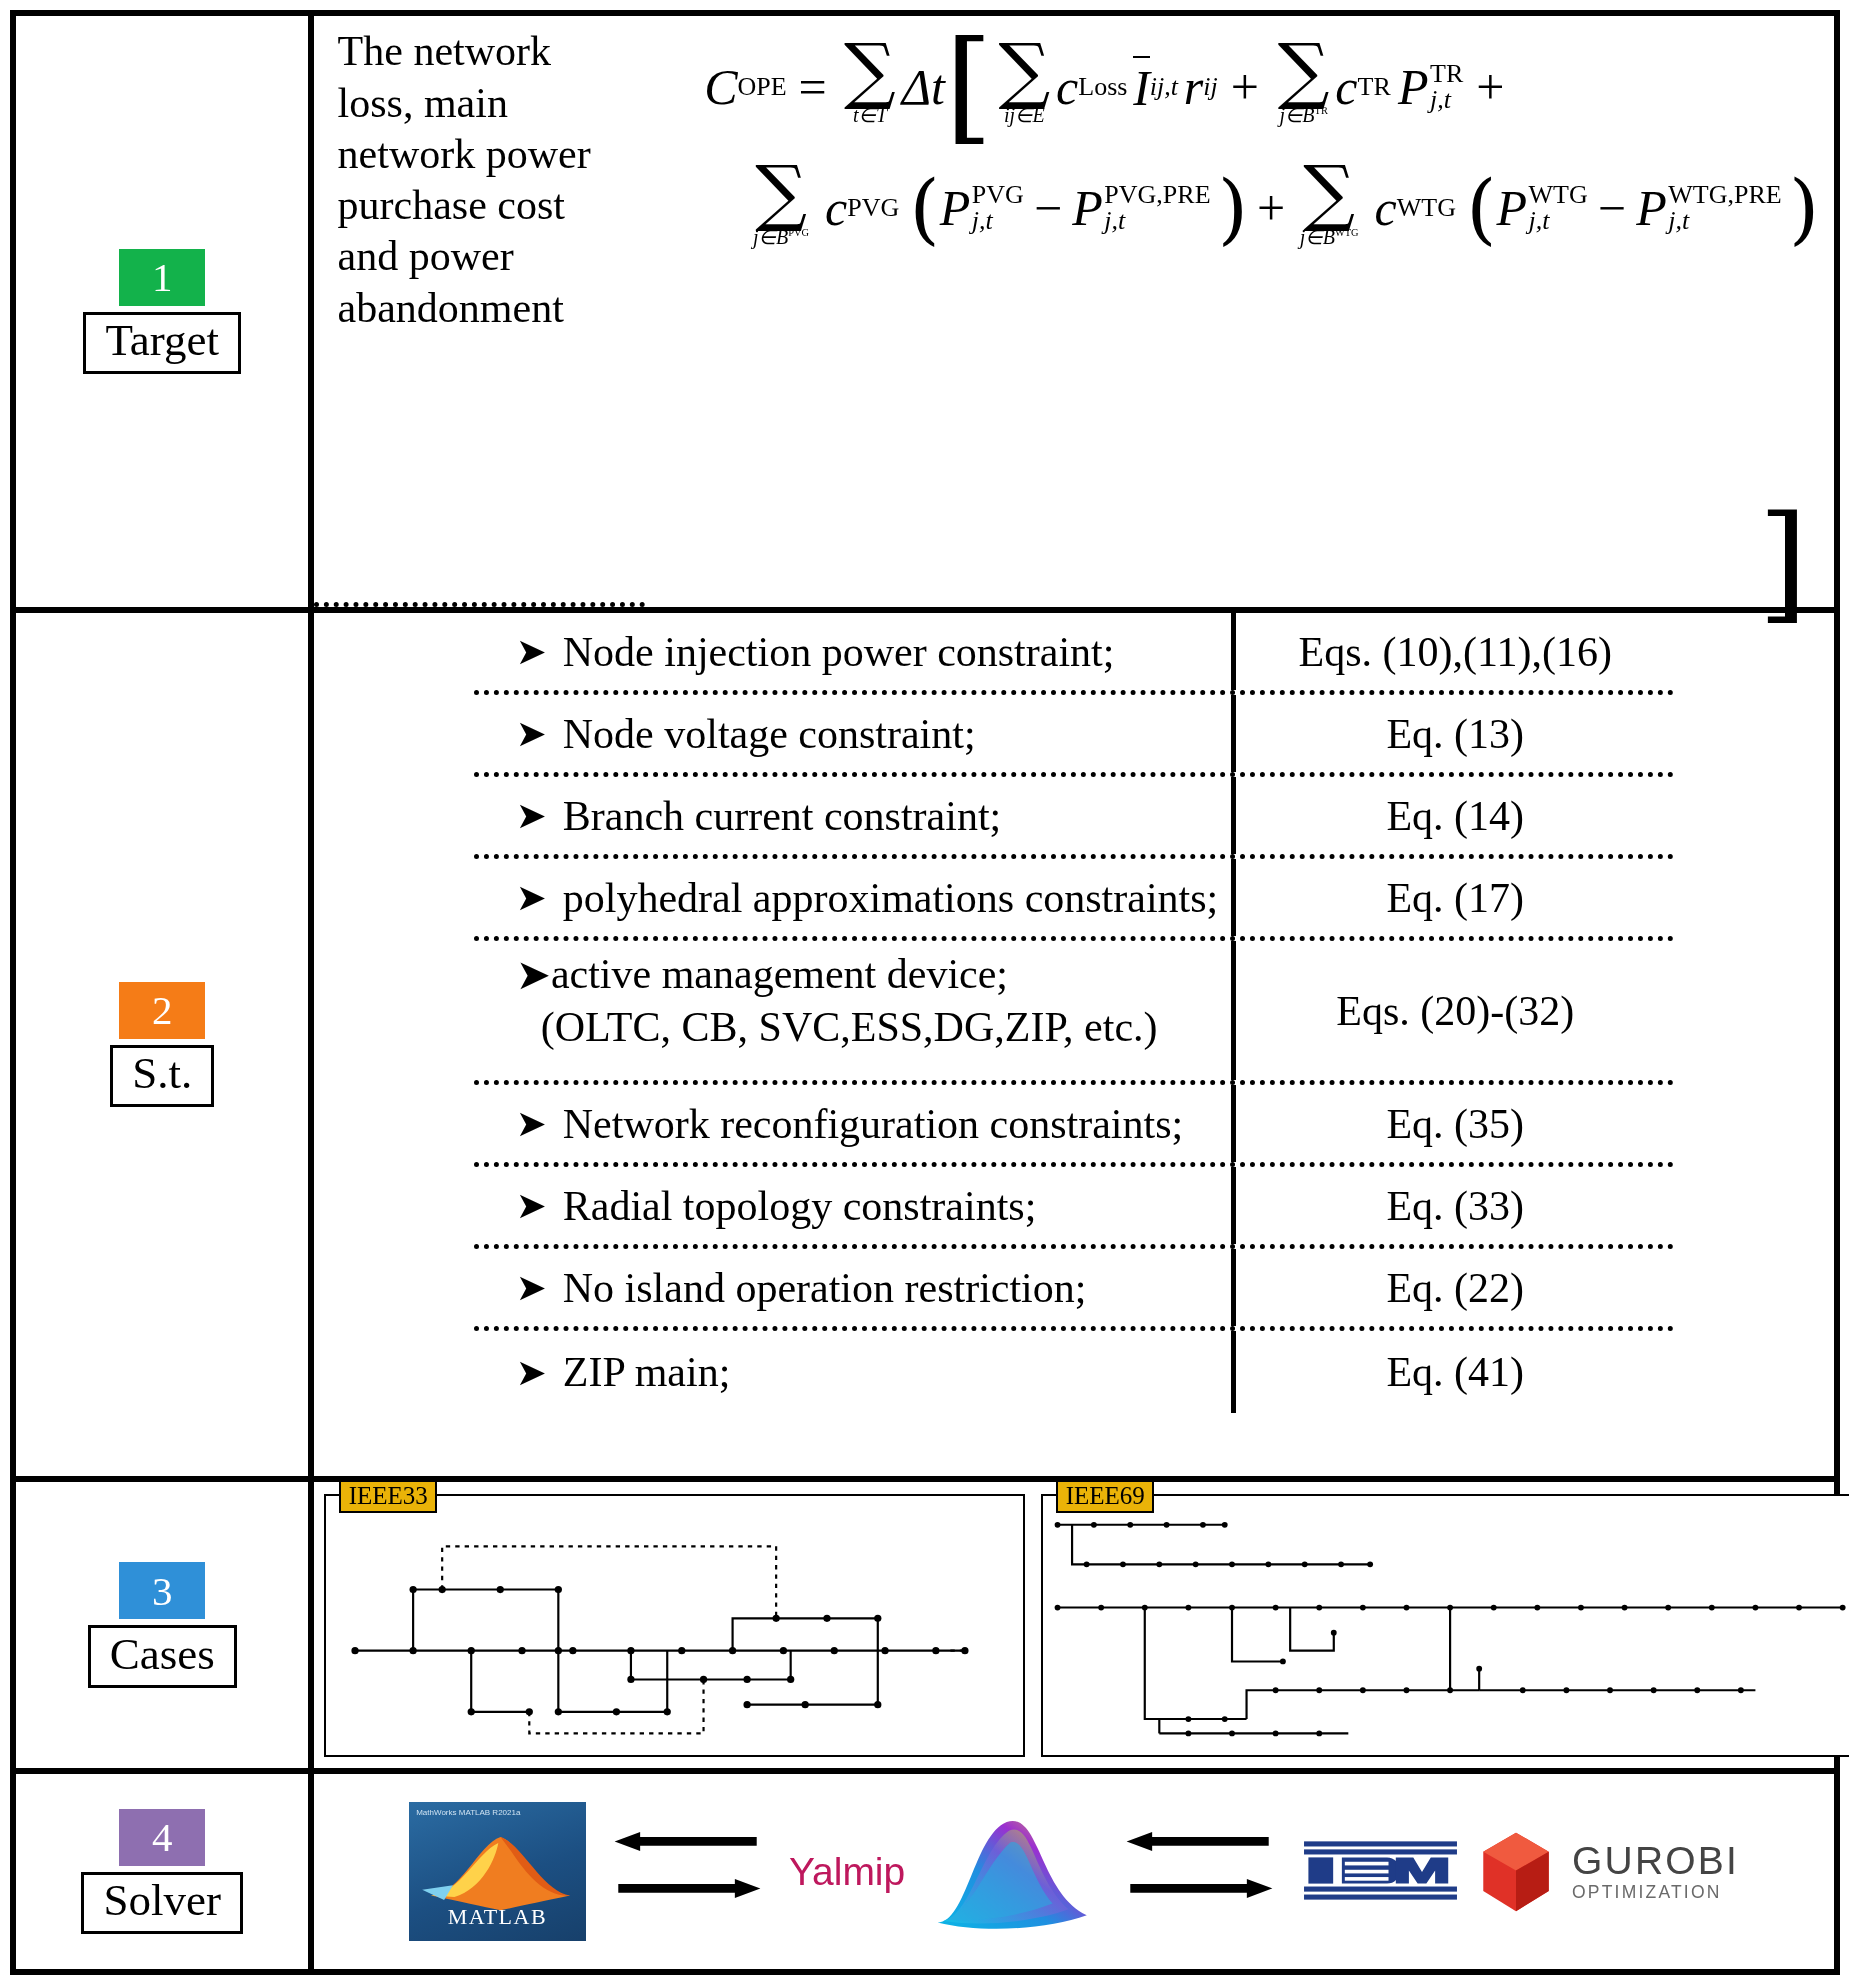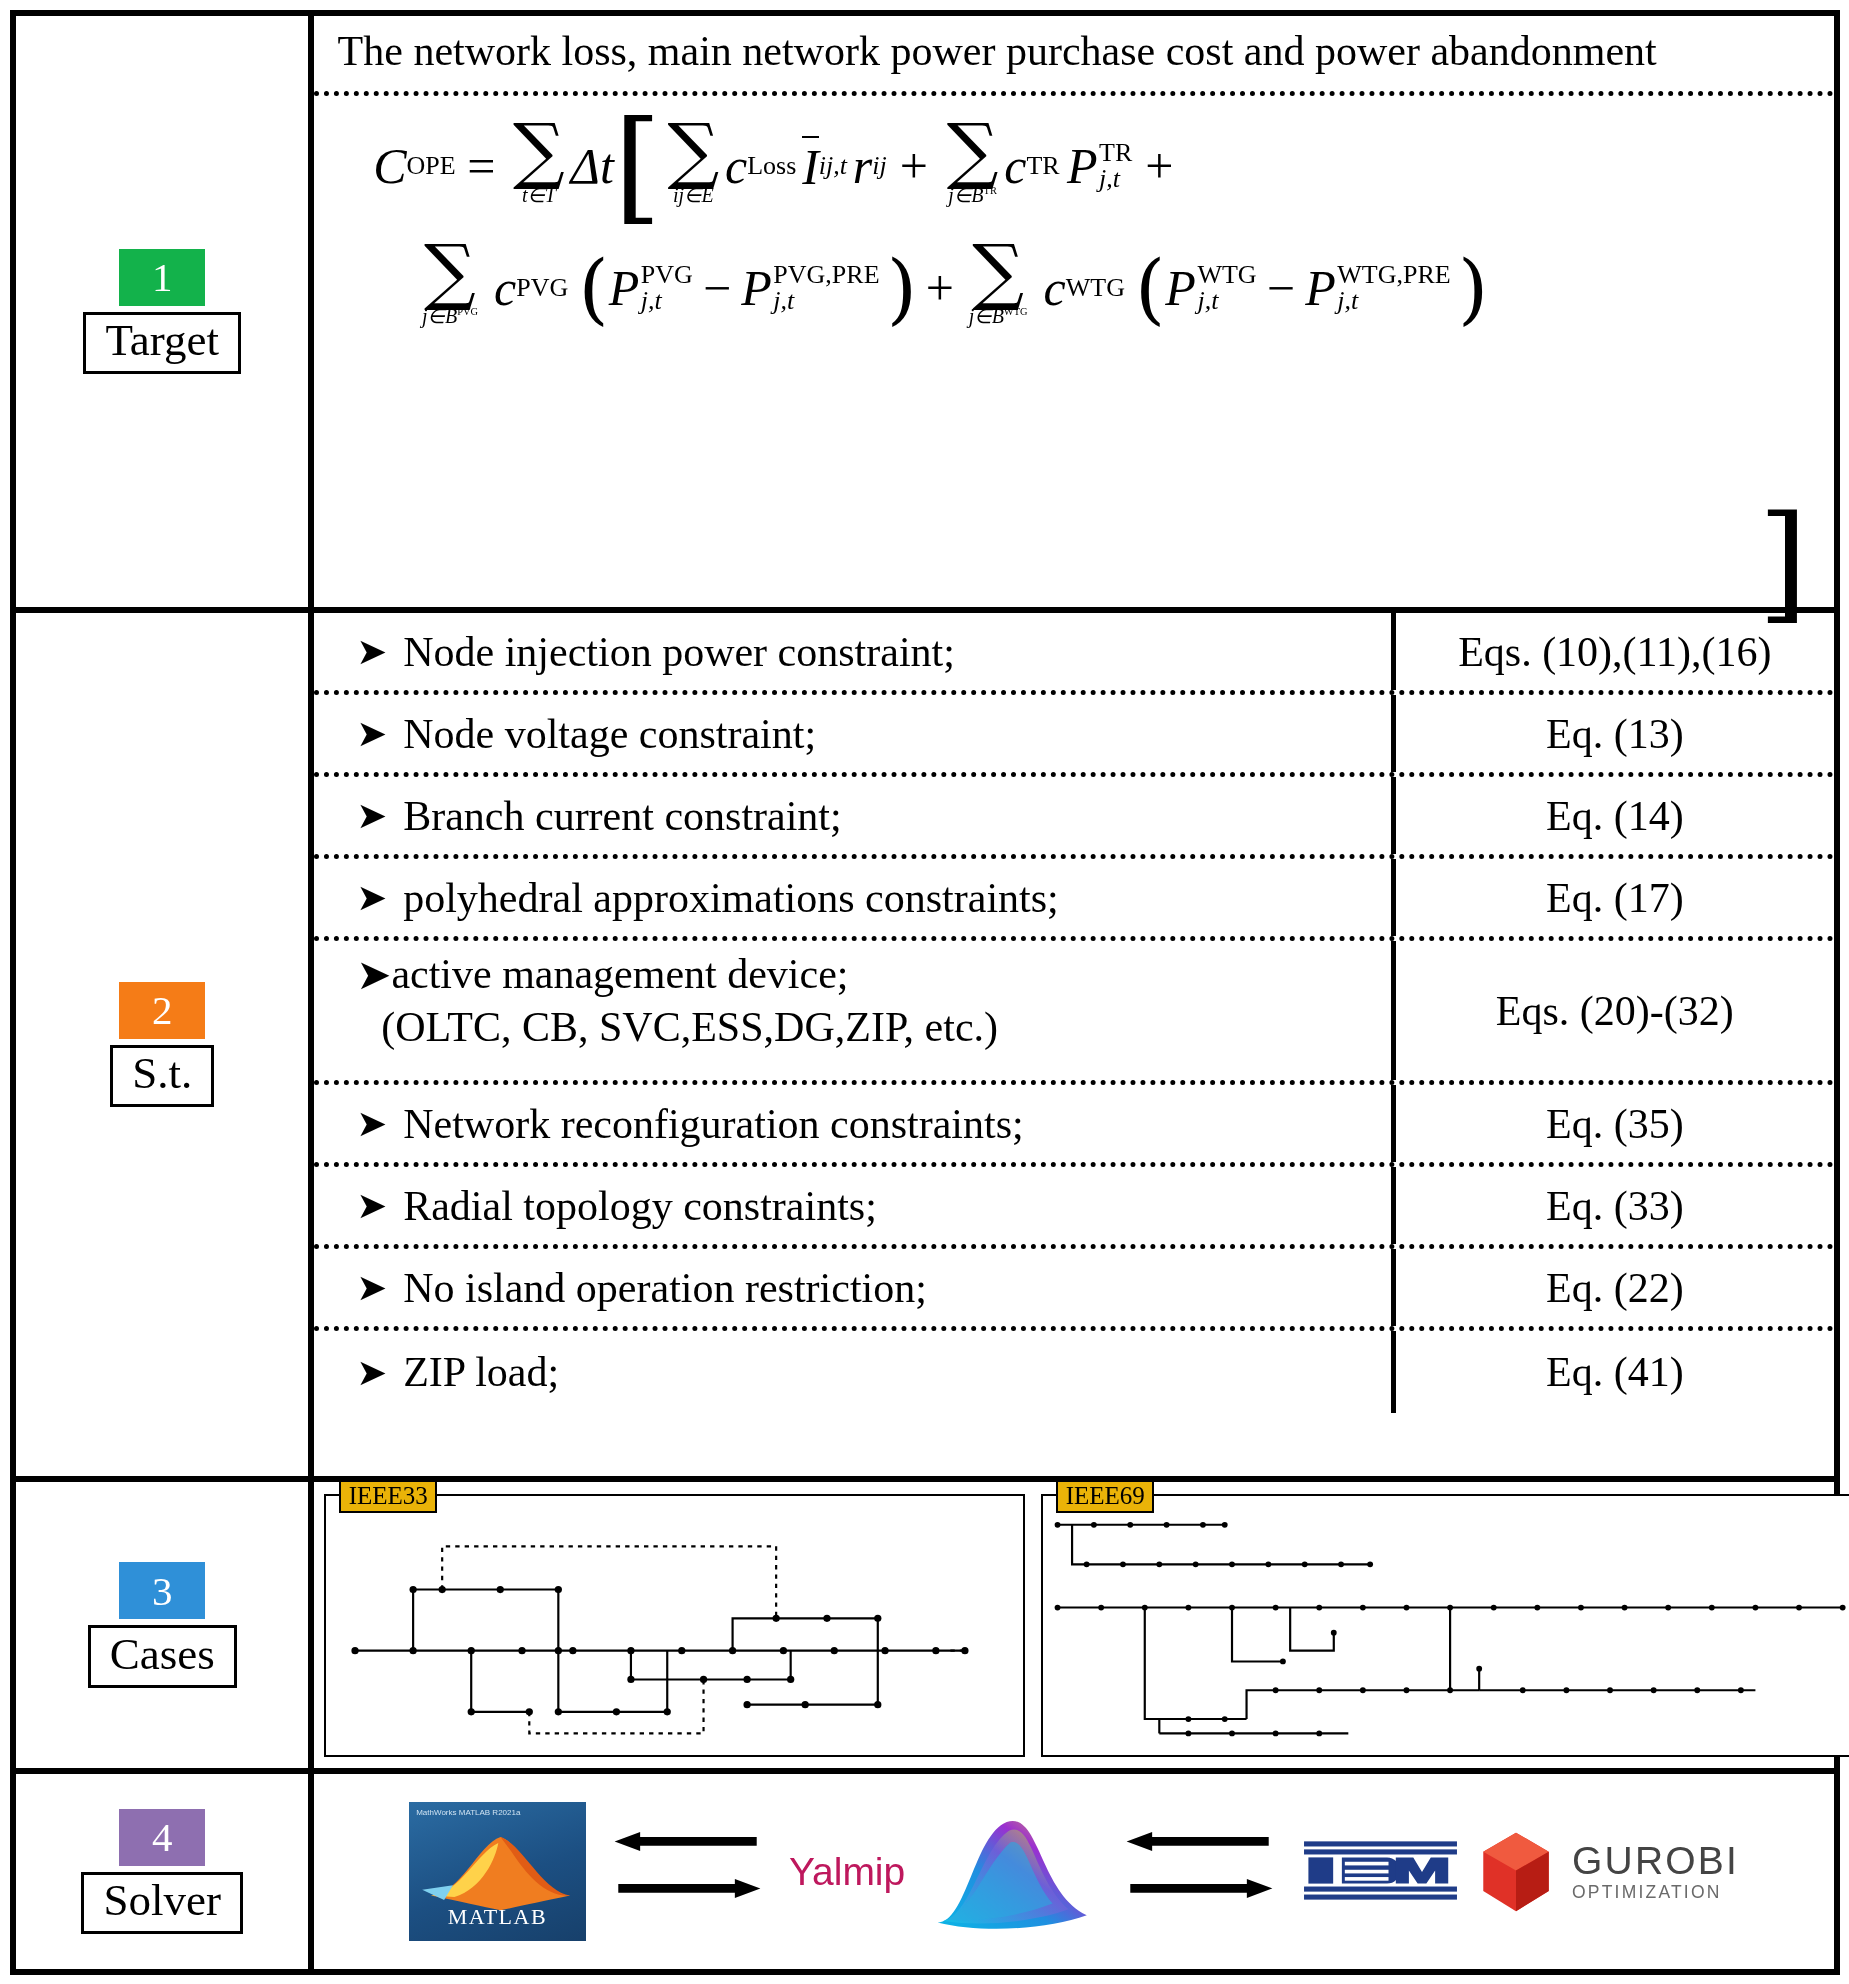--- a/index.html
+++ b/index.html
@@ -62,21 +62,20 @@
     padding: 1.5px 19px 5.8px 19px;
     font-size: 45px;
     line-height: 1.1;
     background: #fff;
   }
 
   .content-cell {
     flex: 1 1 auto;
     box-sizing: border-box;
     display: flex;
-    flex-direction: column;
     justify-content: center;
   }
 
   
   .target-head {
     font-size: 42px;
     line-height: 1.22;
     padding: 10.2px 16px 13px 23.4px;
     border-bottom: 5.1px dotted #000;
   }
@@ -485,21 +484,21 @@
             <div class="st-desc">
               <span class="arrow">➤</span>
               <span>No island operation restriction;</span>
             </div>
             <div class="st-eq">Eq. (22)</div>
           </div>
 
           <div class="st-row" style="height:82px">
             <div class="st-desc">
               <span class="arrow">➤</span>
-              <span>ZIP load;</span>
+              <span>ZIP main;</span>
             </div>
             <div class="st-eq">Eq. (41)</div>
           </div>
 
         </div>
       </div>
     </div>
 
     <div class="row" style="height:292px;">
       <div class="label-cell">

